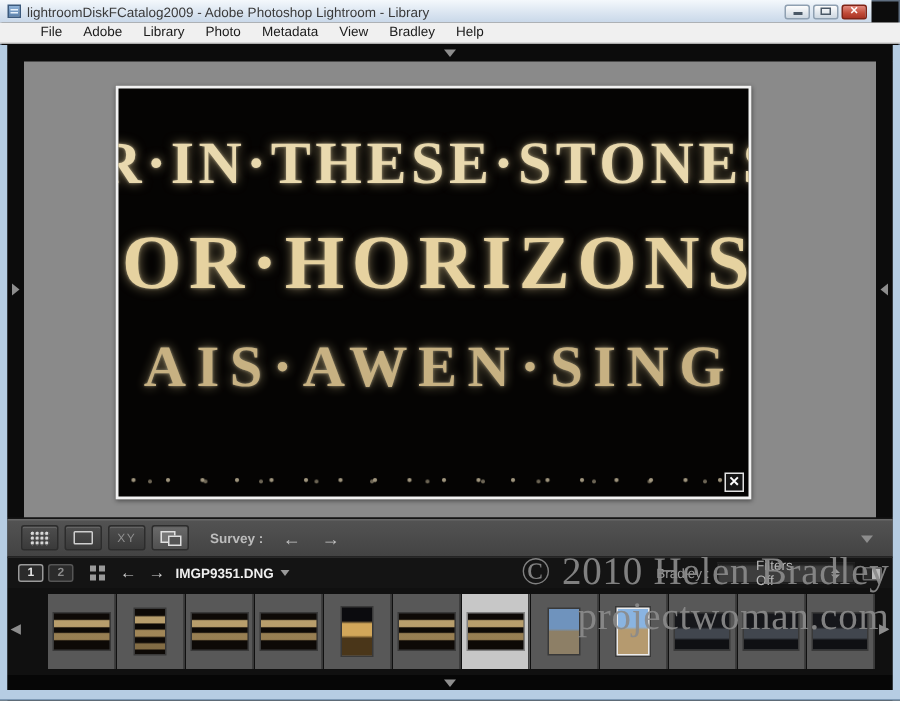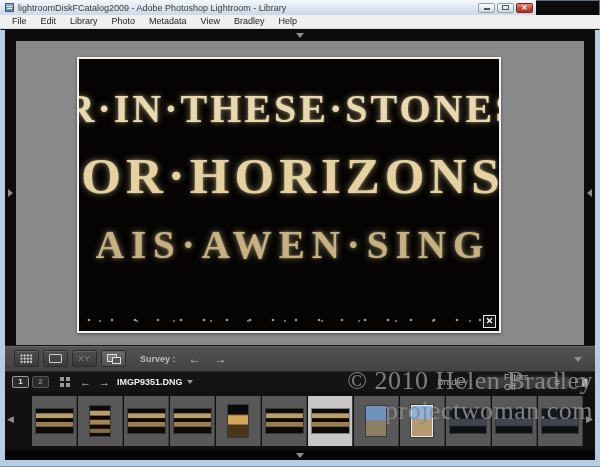--- a/index.html
+++ b/index.html
@@ -1,34 +1,34 @@
 <!DOCTYPE html>
 <html><head>
 <meta charset="utf-8">
 <style>
   * { margin:0; padding:0; box-sizing:border-box; }
   html,body { width:600px; height:467px; background:#2a2a2a; font-family:"Liberation Sans",sans-serif; overflow:hidden; }
   .win { position:relative; width:600px; height:467px; background:#0c0c0c; box-shadow: inset 0 0 0 1px #5f6e80; }
 
   
-  .titlebar { position:absolute; left:0; top:0; width:536px; height:15px;
+  .titlebar { position:absolute; left:0; top:0; width:581px; height:15px;
     background:linear-gradient(#f4f8fc,#d9e4f0 60%,#c9d8e9); display:flex; align-items:center; padding:0 3px; }
   .app-icon { width:9px; height:9px; margin:0 4px 0 2px; background:linear-gradient(#8fb3d9,#5d82ab); border:1px solid #3c5a7d; position:relative; }
   .app-icon::after { content:""; position:absolute; left:1px; top:2px; width:5px; height:1px; background:#e8f2fb; box-shadow:0 2px 0 #e8f2fb; }
   .title { font-size:9px; color:#3a3a3a; white-space:nowrap; }
   .winbtns { margin-left:auto; display:flex; gap:2px; }
   .wbtn { width:17px; height:10px; border:1px solid #8fa0b1; border-radius:2px;
     background:linear-gradient(#fdfdfd,#cdd7e1); display:flex; align-items:center; justify-content:center; }
   .wbtn .bar { width:6px; height:2px; background:#4a5866; margin-top:3px; }
   .wbtn .box { width:7px; height:5px; border:1px solid #4a5866; }
   .wbtn.close { background:linear-gradient(#e2897d,#c04a38 60%,#a93425); border-color:#7e2417; color:#fff; font-size:7px; line-height:8px; font-weight:bold; }
 
   
   .menubar { position:absolute; left:0; top:15px; width:600px; height:14px; background:#f0f0f0;
-    border-bottom:1px solid #d9d9d9; display:flex; align-items:center; padding-left:5px; }
+    border-bottom:1px solid #d9d9d9; display:flex; align-items:center; padding-left:20px; }
   .menu-item { font-size:9px; color:#1a1a1a; padding:0 7px; line-height:13px; }
 
   
   .frame { position:absolute; left:0; top:30px; width:600px; height:437px;
     border-left:5px solid #b6cde3; border-right:5px solid #b6cde3; border-bottom:7px solid #b6cde3; background:#0c0c0c; }
   .frame::after { content:""; position:absolute; left:-5px; right:-5px; bottom:-7px; height:1px; background:#7e9ab5; }
 
   
   .tri { width:0; height:0; }
   .tri.down  { border-left:4px solid transparent; border-right:4px solid transparent; border-top:5px solid #8d8d8d; }
@@ -142,21 +142,21 @@
         </span>
       <span class="wbtn">
           <span class="box"></span>
         </span>
       <span class="wbtn close">✕</span>
     </span>
   </div>
 
   <div class="menubar">
     <span class="menu-item">File</span>
-    <span class="menu-item">Edit</span>
+    <span class="menu-item">Adobe</span>
     <span class="menu-item">Library</span>
     <span class="menu-item">Photo</span>
     <span class="menu-item">Metadata</span>
     <span class="menu-item">View</span>
     <span class="menu-item">Bradley</span>
     <span class="menu-item">Help</span>
   </div>
 
   <div class="frame">
 

